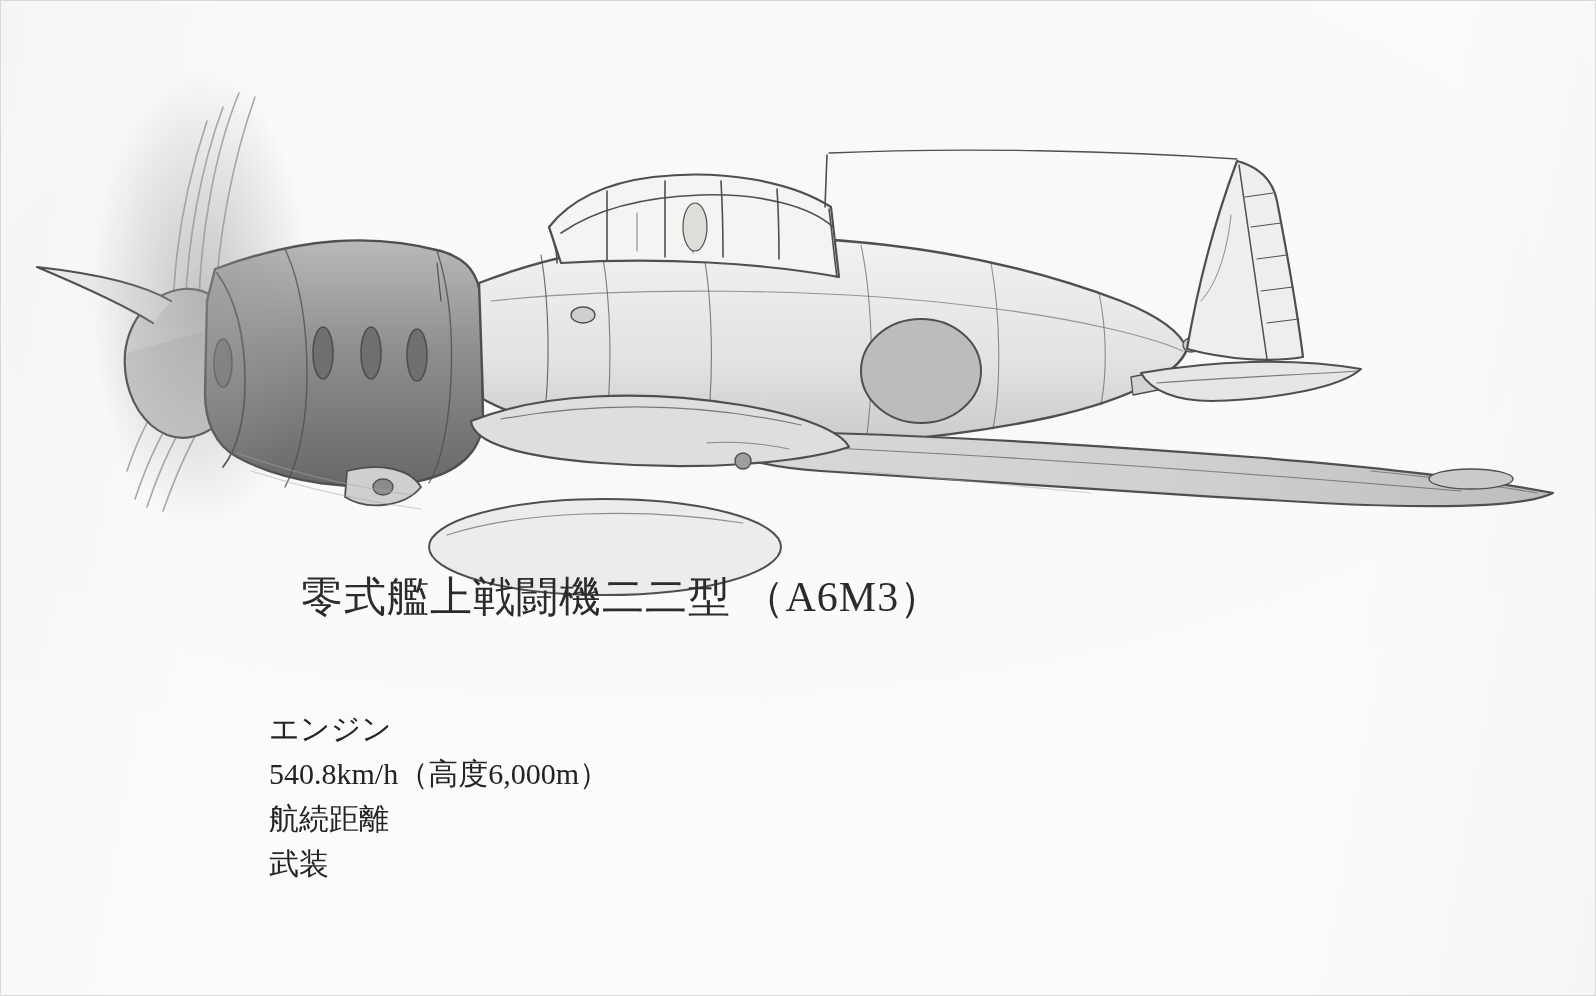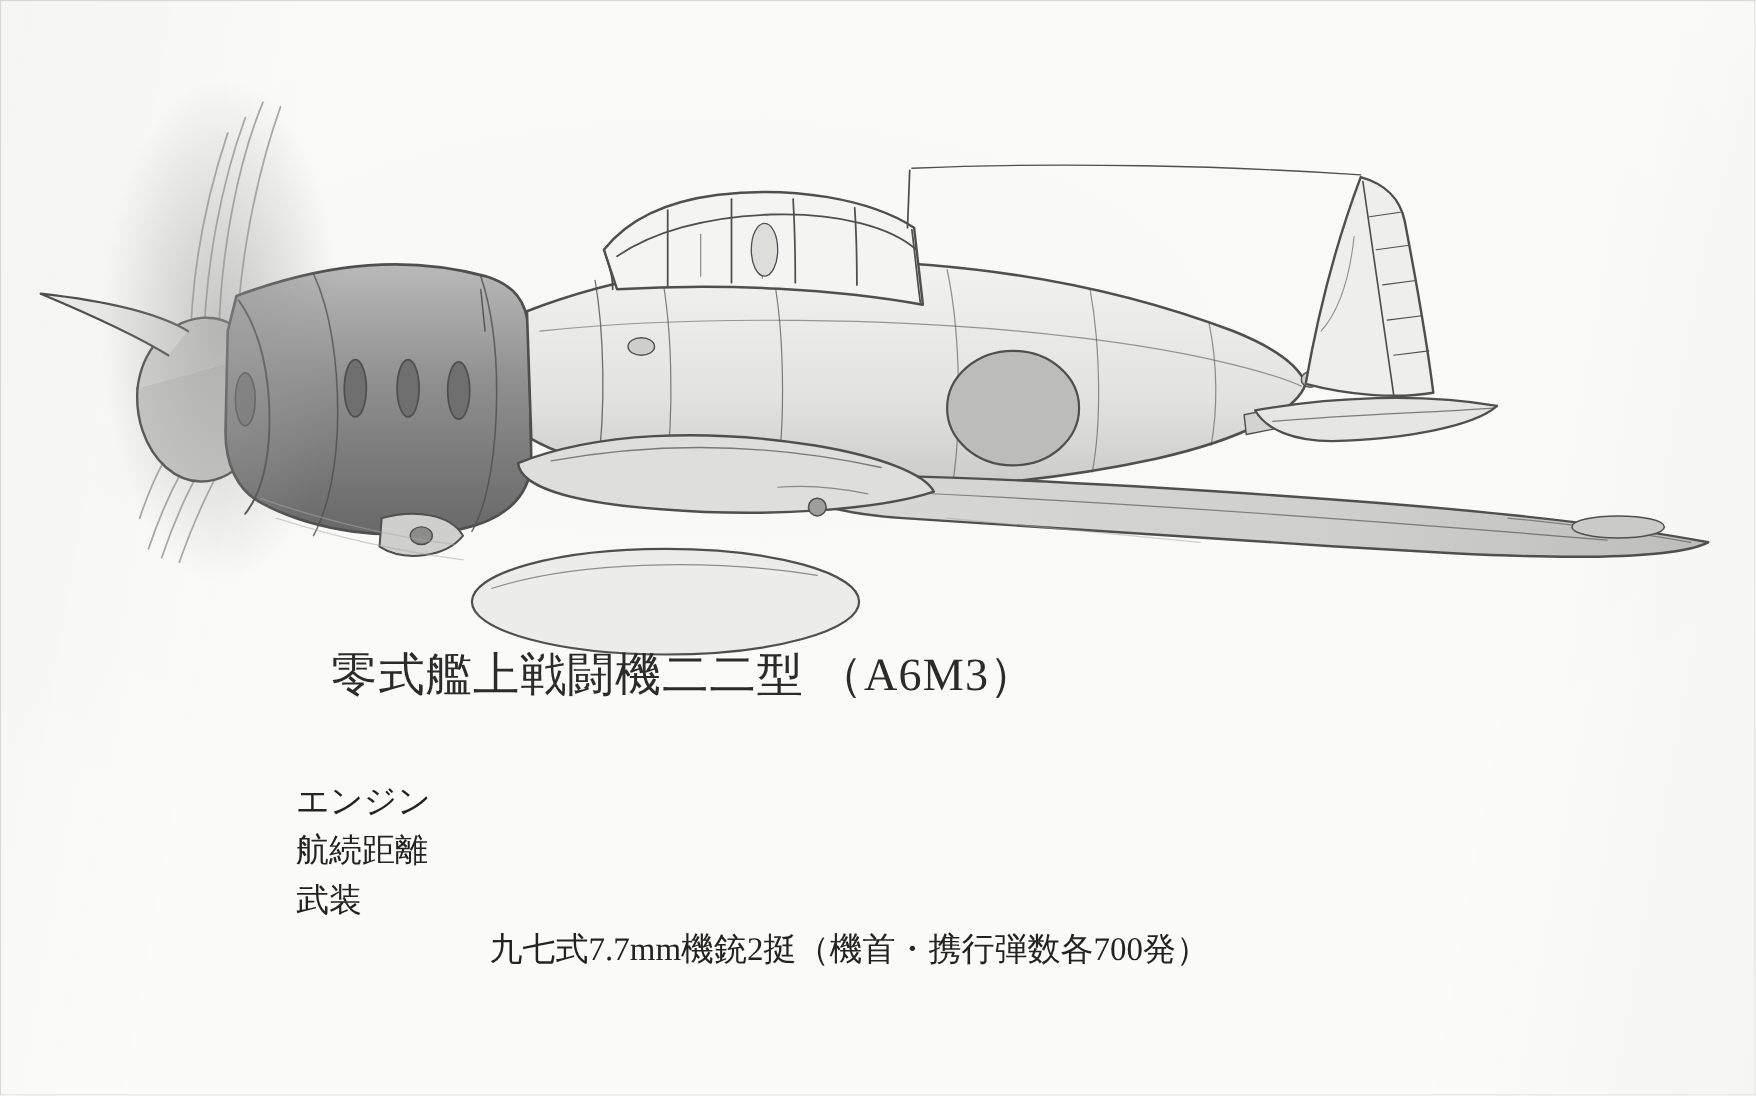--- a/index.html
+++ b/index.html
@@ -36,21 +36,21 @@
     height: 620px;
   }
   .sketch-area svg {
     display: block;
     width: 100%;
     height: 100%;
   }
   .caption-title {
     position: absolute;
     left: 300px;
-    top: 584px;
+    top: 568px;
     font-size: 42px;
     letter-spacing: 1px;
     color: #2b2b2b;
     white-space: nowrap;
   }
   .spec-block {
     position: absolute;
     left: 268px;
     top: 705px;
     color: #232323;
@@ -223,26 +223,23 @@
     </svg>
   </div>
 
   <div class="caption-title">零式艦上戦闘機二二型 （A6M3）</div>
 
   <div class="spec-block">
     <div class="spec-row">
       <span class="spec-label">エンジン</span>
     </div>
     <div class="spec-row">
+      <span class="spec-value">540.8km/h（高度6,000m）</span>
     </div>
     <div class="spec-row">
       <span class="spec-label">航続距離</span>
     </div>
     <div class="spec-row">
       <span class="spec-label">武装</span>
     </div>
-    <div class="spec-row continuation">
-      <span class="spec-label"></span>
-      <span class="spec-value">九七式7.7mm機銃2挺（機首・携行弾数各700発）</span>
-    </div>
   </div>
 
 </div>
 
 </body></html>

